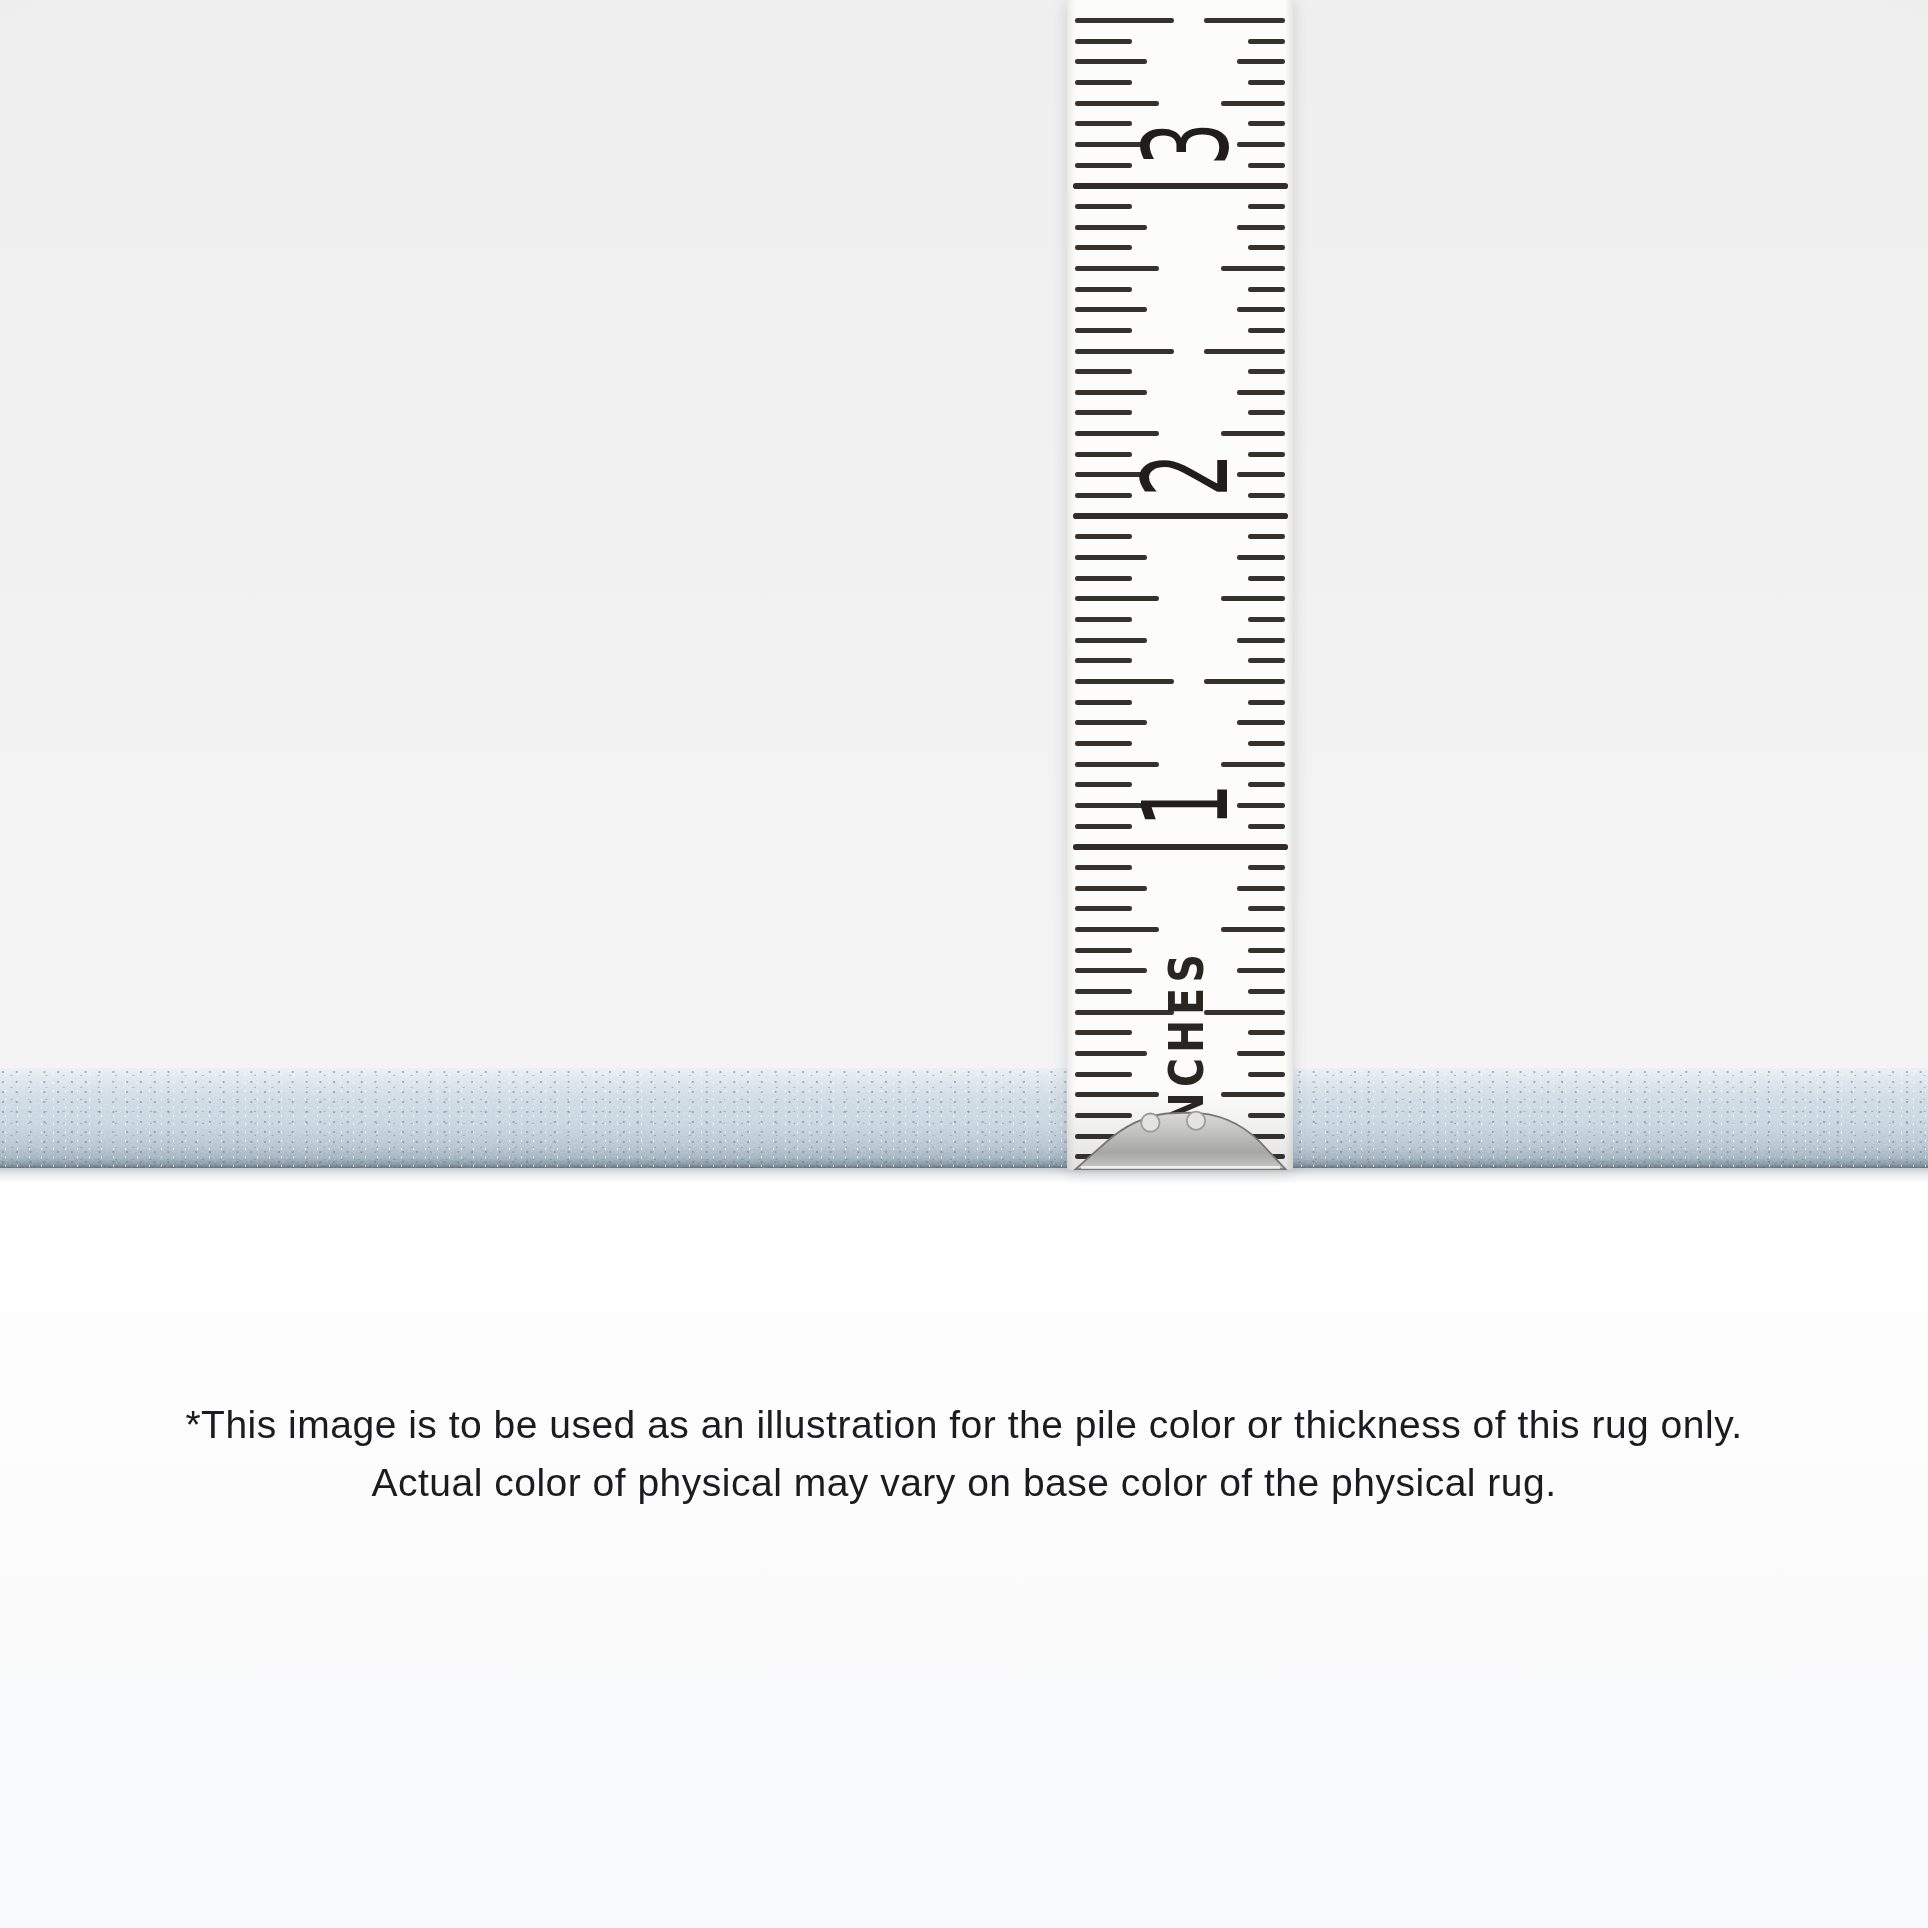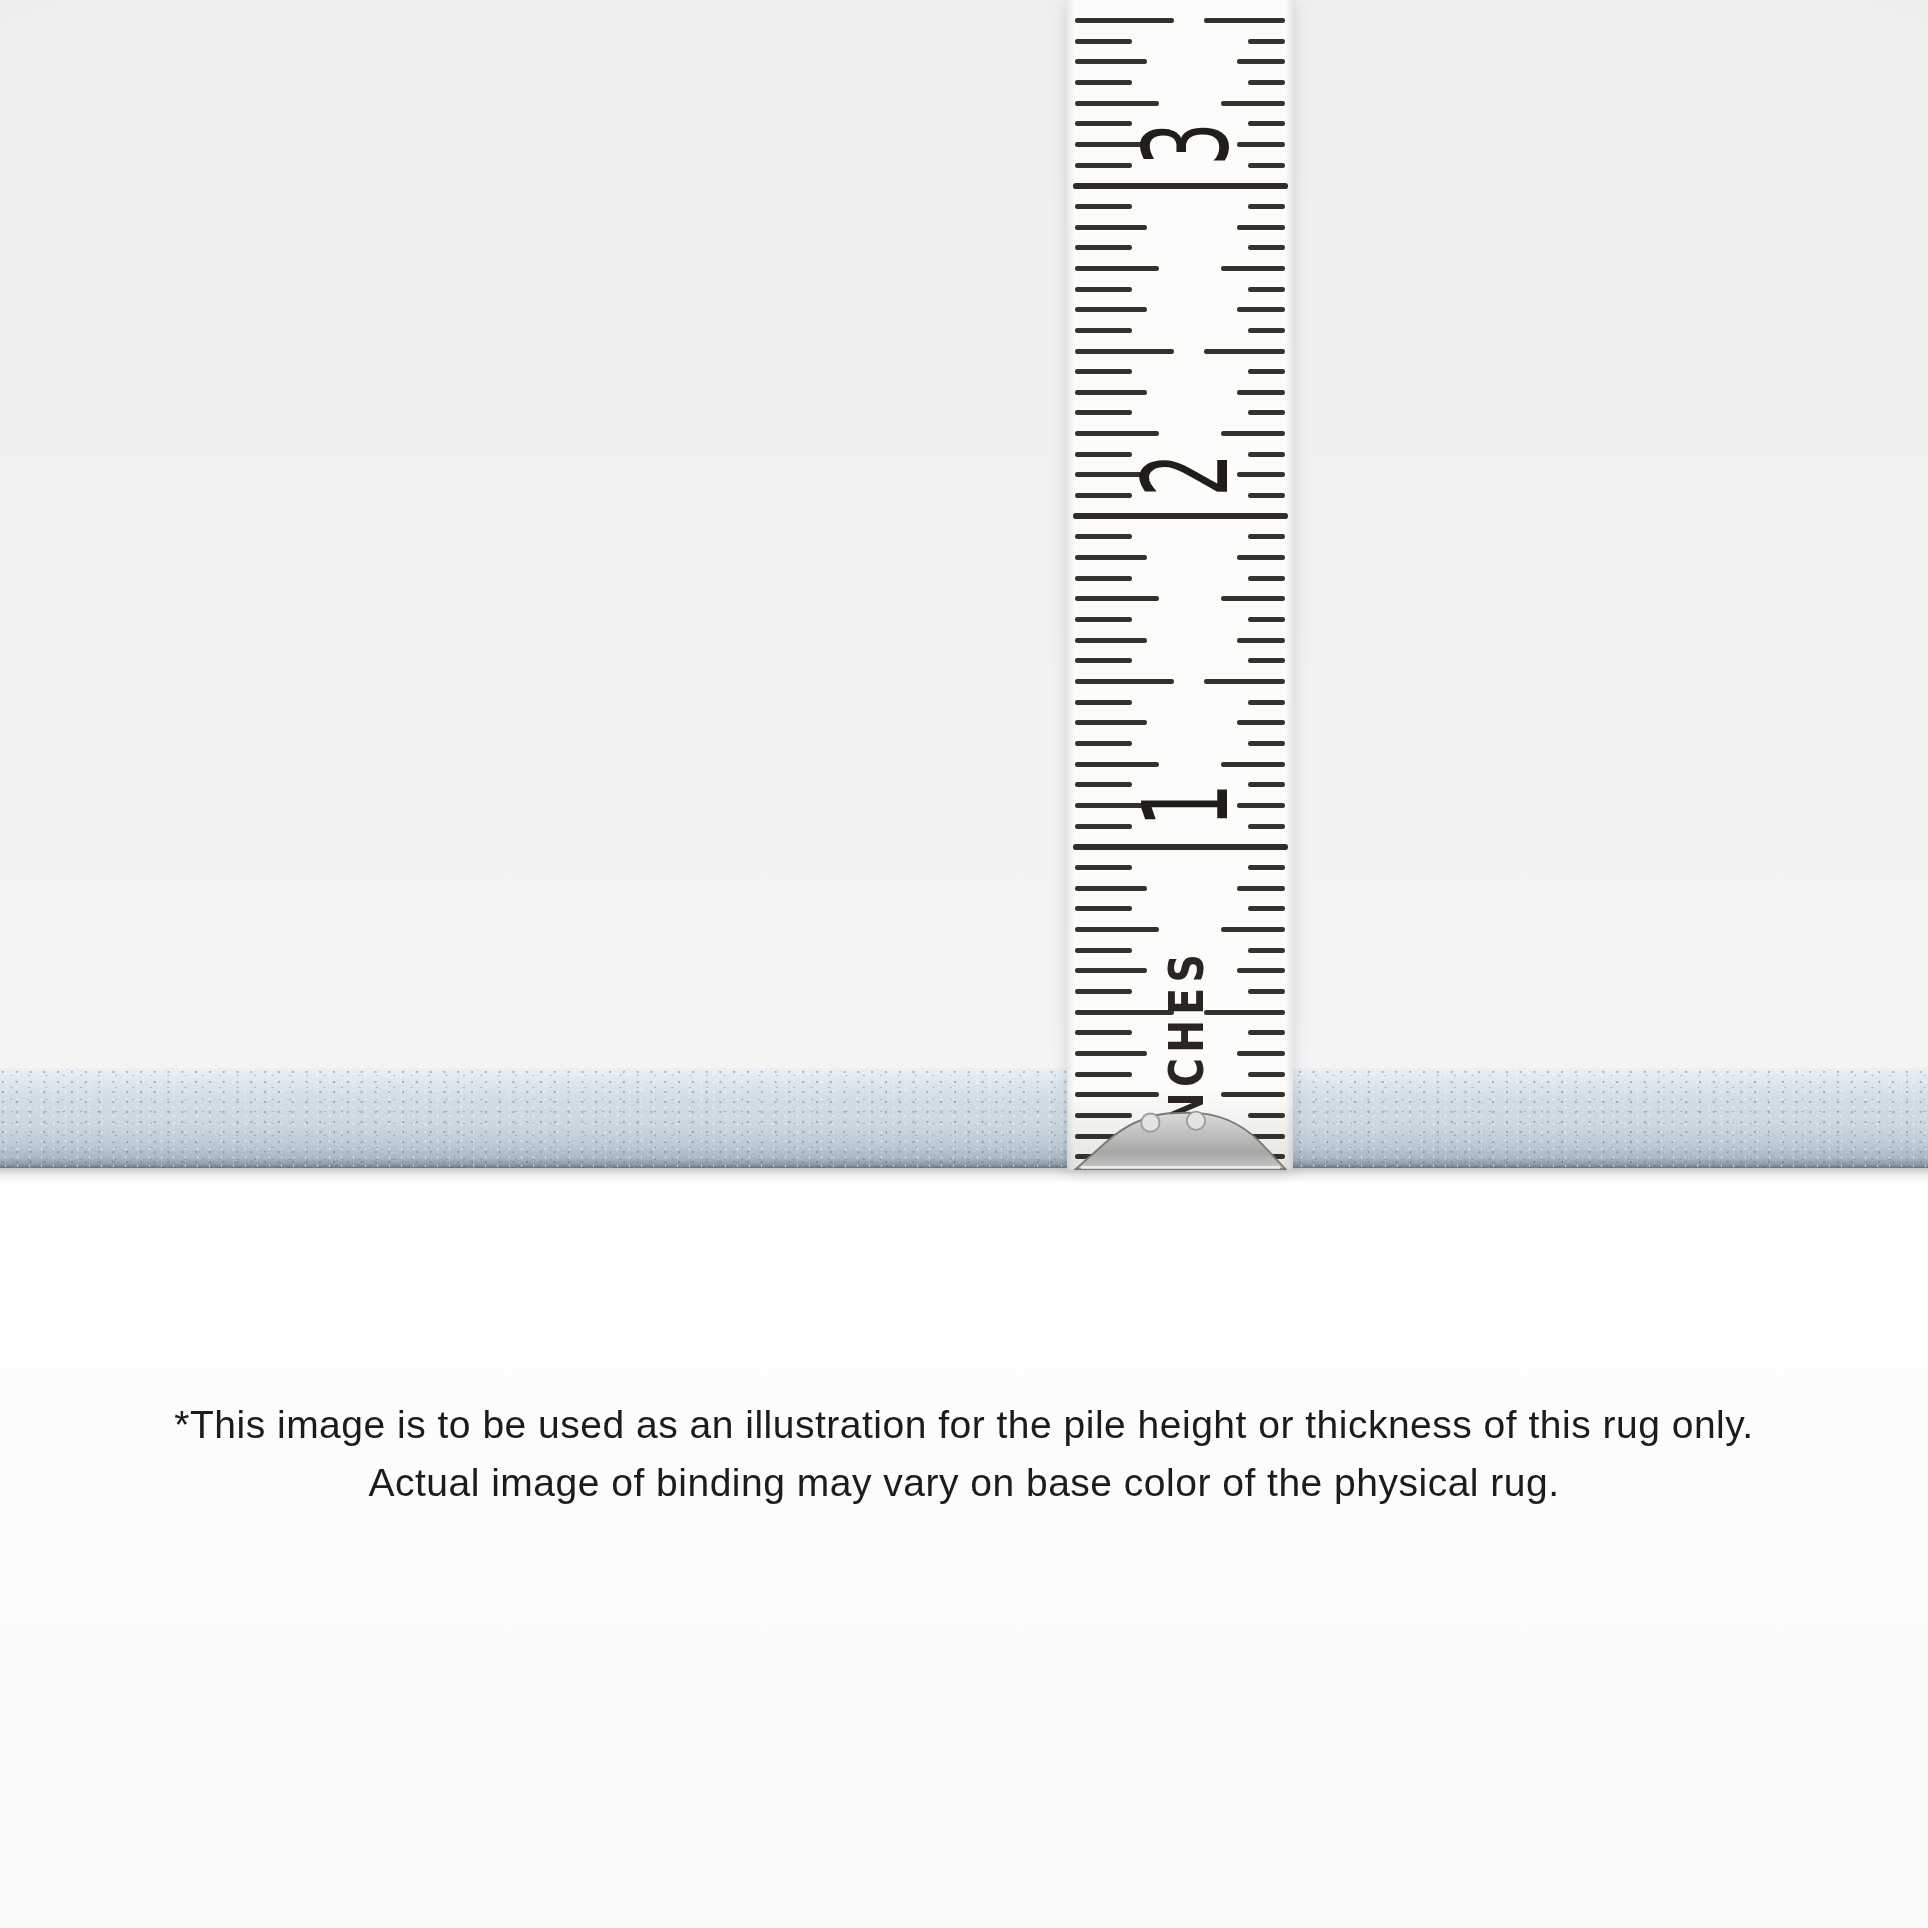--- a/index.html
+++ b/index.html
@@ -227,18 +227,18 @@
         </linearGradient>
       </defs>
       <path d="M 4 78 L 38 48 C 58 30 80 20 104 17 L 128 16 C 160 16 186 28 206 48 L 234 78 Z" fill="url(#clipGrad)" stroke="#777775" stroke-width="2"></path>
       <path d="M 10 76 L 228 76" stroke="#efefed" stroke-width="3"></path>
       <circle cx="86" cy="27" r="10" fill="#e3e3e1" stroke="#9c9c9a" stroke-width="2"></circle>
       <circle cx="136" cy="25" r="10" fill="#e3e3e1" stroke="#9c9c9a" stroke-width="2"></circle>
     </svg>
   </div>
 
   <div class="caption">
-    <div>*This image is to be used as an illustration for the pile height or thickness of this rug only.</div>
-    <div>Actual image of binding may vary on base color of the physical rug.</div>
+    <div>*This image is to be used as an illustration for the pile color or thickness of this rug only.</div>
+    <div>Actual color of physical may vary on base color of the physical rug.</div>
   </div>
 
 </div>
 
 
 </body></html>

